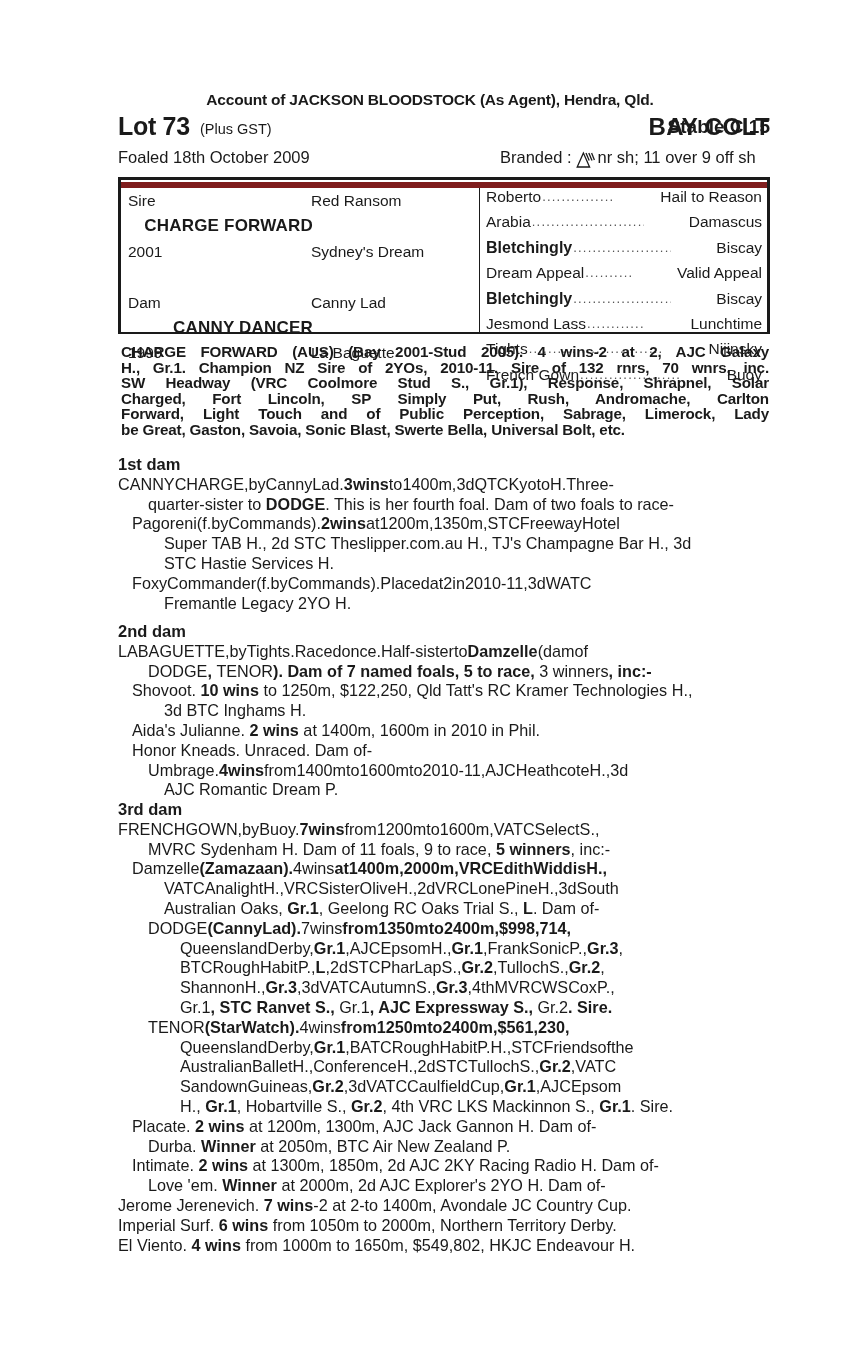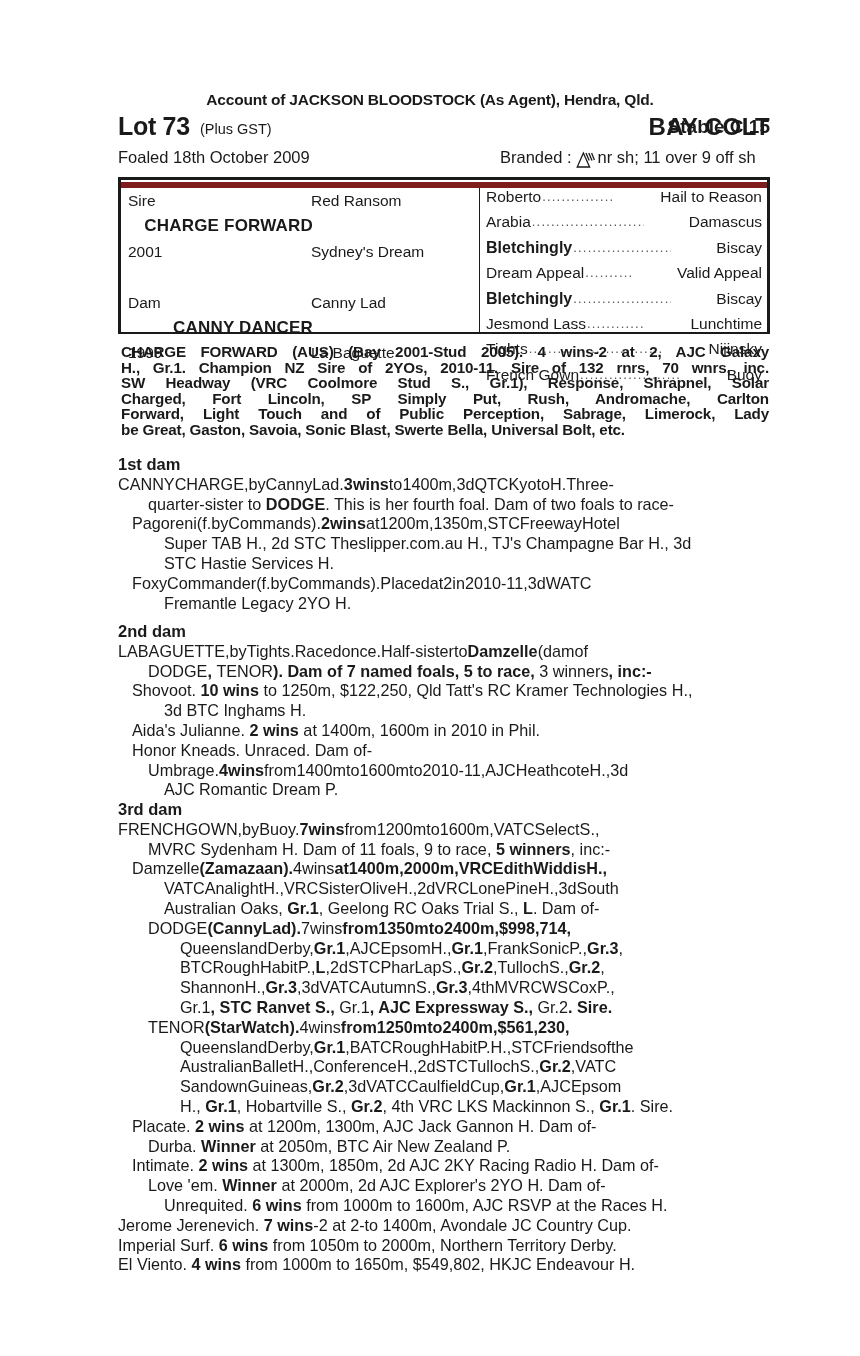--- a/index.html
+++ b/index.html
@@ -566,20 +566,19 @@
           <span><span>Cup,</span></span>
           <span><b>Gr.1</b><span>,</span></span>
           <span><span>AJC</span></span>
           <span><span>Epsom</span></span>
         </div>
         <div class="ln i4"><span>H., </span><b>Gr.1</b><span>, Hobartville S., </span><b>Gr.2</b><span>, 4th VRC LKS Mackinnon S., </span><b>Gr.1</b><span>. Sire.</span></div>
         <div class="ln i1"><span>Placate. </span><b>2 wins</b><span> at 1200m, 1300m, AJC Jack Gannon H. Dam of-</span></div>
         <div class="ln i2"><span>Durba. </span><b>Winner</b><span> at 2050m, BTC Air New Zealand P.</span></div>
         <div class="ln i1"><span>Intimate. </span><b>2 wins</b><span> at 1300m, 1850m, 2d AJC 2KY Racing Radio H. Dam of-</span></div>
         <div class="ln i2"><span>Love 'em. </span><b>Winner</b><span> at 2000m, 2d AJC Explorer's 2YO H. Dam of-</span></div>
-        <div class="ln i3"><span>Unrequited. </span><b>6 wins</b><span> from 1000m to 1600m, AJC RSVP at the Races H.</span></div>
         <div class="ln i0"><span>Jerome Jerenevich. </span><b>7 wins</b><span>-2 at 2-to 1400m, Avondale JC Country Cup.</span></div>
         <div class="ln i0"><span>Imperial Surf. </span><b>6 wins</b><span> from 1050m to 2000m, Northern Territory Derby.</span></div>
         <div class="ln i0"><span>El Viento. </span><b>4 wins</b><span> from 1000m to 1650m, $549,802, HKJC Endeavour H.</span></div>
       </div>
     </div>
 
 </div>
 
 </body></html>

